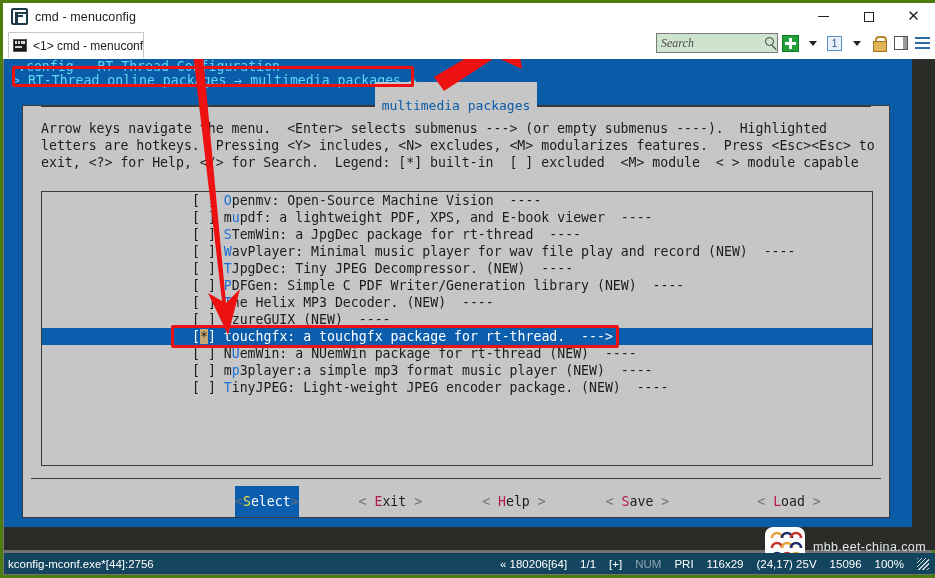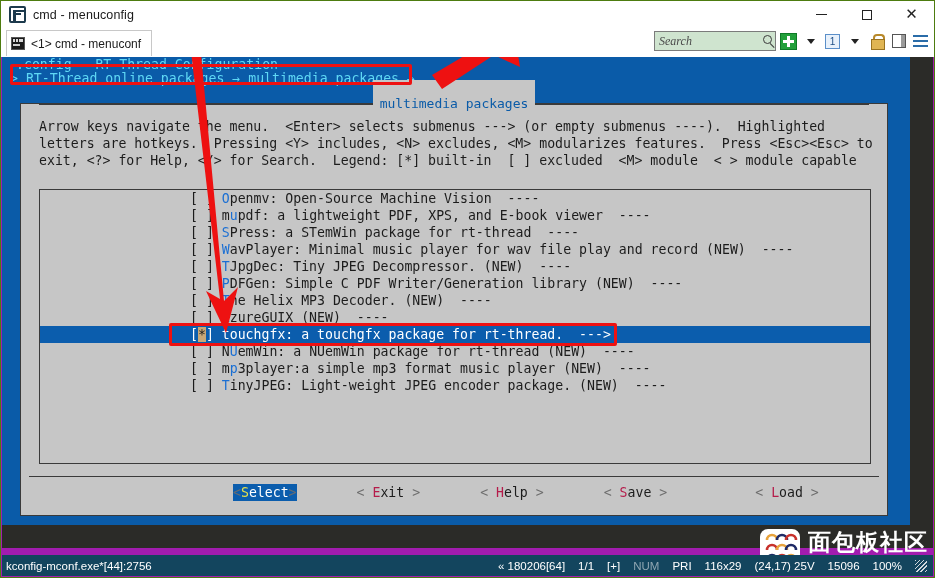--- a/index.html
+++ b/index.html
@@ -5,22 +5,22 @@
   * { box-sizing: border-box; margin: 0; padding: 0; }
   html, body {
     width: 935px; height: 578px;
     overflow: hidden;
     background: #ffffff;
     font-family: "Liberation Sans", sans-serif;
   }
   #app {
     position: relative;
     width: 935px; height: 578px;
-    background: #a21caf;
-    border: 1px solid #4d7c0f;
+    background: #737373;
+    border: 3px solid #4d7c0f;
   }
 
   
   .titlebar {
     position: absolute; left: 0; top: 0; width: 933px; height: 27px;
     background: #ffffff;
     display: flex; align-items: center;
   }
   .title-icon {
     width: 17px; height: 17px; margin-left: 8px; margin-right: 7px;
@@ -56,21 +56,21 @@
   .glyph-max { width: 10px; height: 10px; border: 1px solid #222; display: block; }
   .glyph-close { font-size: 15px; line-height: 1; color: #222; font-family: "DejaVu Sans", sans-serif; }
 
   
   .tabstrip {
     position: absolute; left: 0; top: 27px; width: 933px; height: 29px;
     background: #ffffff;
   }
   .tab {
     position: absolute; left: 5px; top: 2px;
-    height: 26px; padding: 0 10px 0 4px;
+    height: 26px; padding: 0 0 0 4px;
     display: flex; align-items: center;
     border: 1px solid #c8c8c8;
     border-bottom: none;
     background: #ffffff;
   }
   .tab-icon {
     width: 14px; height: 13px; margin-right: 6px; flex: 0 0 auto;
     background: #1a1a1a; border: 1px solid #555; position: relative;
   }
   .tab-icon::before {
@@ -252,21 +252,21 @@
     height: 1px; background: #3a3a3a;
   }
   .buttons {
     position: absolute; left: 0; top: 380px; width: 868px;
     display: flex;
     font-family: "DejaVu Sans Mono", monospace;
     font-size: 13.2px;
     color: #1c1c1c;
     white-space: pre;
   }
-  .btn { padding: 1px 0; }
+  .btn { padding: 8px 0; }
   .btn.b-select { margin-left: 212px; background: #0b5dad; color: #ffffff; }
   .btn.b-select .hk { color: #e8e24a; }
   .btn.b-exit   { margin-left: 60px; }
   .btn.b-help   { margin-left: 60px; }
   .btn.b-save   { margin-left: 60px; }
   .btn.b-load   { margin-left: 88px; }
   .btn .hk { color: #b51b4a; }
   .btn .br { color: #6d6d6d; }
 
   
@@ -387,21 +387,21 @@
         <span>multimedia packages</span>
       </div>
 
       <div class="help-text"><span>Arrow keys navigate the menu.  &lt;Enter&gt; selects submenus ---&gt; (or empty submenus ----).  Highlighted</span>
 <span>letters are hotkeys.  Pressing &lt;Y&gt; includes, &lt;N&gt; excludes, &lt;M&gt; modularizes features.  Press &lt;Esc&gt;&lt;Esc&gt; to</span>
 <span>exit, &lt;?&gt; for Help, &lt;/&gt; for Search.  Legend: [*] built-in  [ ] excluded  &lt;M&gt; module  &lt; &gt; module capable</span></div>
 
       <div class="listbox" id="listbox">
           <div class="row"><span>[ ] </span><span class="hot">O</span><span>penmv: Open-Source Machine Vision  ----</span></div>
           <div class="row"><span>[ ] </span><span>m</span><span class="hot">u</span><span>pdf: a lightweight PDF, XPS, and E-book viewer  ----</span></div>
-          <div class="row"><span>[ ] </span><span class="hot">S</span><span>Press: a STemWin package for rt-thread  ----</span></div>
+          <div class="row"><span>[ ] </span><span class="hot">S</span><span>TemWin: a JpgDec package for rt-thread  ----</span></div>
           <div class="row"><span>[ ] </span><span class="hot">W</span><span>avPlayer: Minimal music player for wav file play and record (NEW)  ----</span></div>
           <div class="row"><span>[ ] </span><span class="hot">T</span><span>JpgDec: Tiny JPEG Decompressor. (NEW)  ----</span></div>
           <div class="row"><span>[ ] </span><span class="hot">P</span><span>DFGen: Simple C PDF Writer/Generation library (NEW)  ----</span></div>
           <div class="row"><span>[ ] </span><span class="hot">T</span><span>he Helix MP3 Decoder. (NEW)  ----</span></div>
           <div class="row"><span>[ ] </span><span class="hot">A</span><span>zureGUIX (NEW)  ----</span></div>
           <div class="row selected"><span>[<span class="curs">*</span>]</span><span> touchgfx: a touchgfx package for rt-thread.  ---&gt;</span></div>
           <div class="row"><span>[ ] </span><span>N</span><span class="hot">U</span><span>emWin: a NUemWin package for rt-thread (NEW)  ----</span></div>
           <div class="row"><span>[ ] </span><span>m</span><span class="hot">p</span><span>3player:a simple mp3 format music player (NEW)  ----</span></div>
           <div class="row"><span>[ ] </span><span class="hot">T</span><span>inyJPEG: Light-weight JPEG encoder package. (NEW)  ----</span></div>
         </div>
@@ -429,21 +429,20 @@
         <path d="M26 11 a5 5 0 0 1 10 0" stroke="#c8322c" stroke-width="2.6" fill="none"></path>
         <path d="M7 21 a5 5 0 0 1 10 0" stroke="#c8322c" stroke-width="2.6" fill="none"></path>
         <path d="M17 21 a5 5 0 0 1 10 0" stroke="#e8a33d" stroke-width="2.6" fill="none"></path>
         <path d="M26 21 a5 5 0 0 1 10 0" stroke="#1f2a66" stroke-width="2.6" fill="none"></path>
         <path d="M7 31 a5 5 0 0 1 10 0" stroke="#1f2a66" stroke-width="2.6" fill="none"></path>
         <path d="M17 31 a5 5 0 0 1 10 0" stroke="#c8322c" stroke-width="2.6" fill="none"></path>
         <path d="M26 31 a5 5 0 0 1 10 0" stroke="#e8a33d" stroke-width="2.6" fill="none"></path>
       </svg>
     </div>
     <div class="wm-text">
-      <div class="wm-cn">面包板社区</div>
       <div class="wm-url">mbb.eet-china.com</div>
     </div>
   </div>
 
   <div class="statusbar">
     <div class="sb-left">kconfig-mconf.exe*[44]:2756</div>
     <div class="sb-right">
       <span>« 180206[64]</span>
       <span>1/1</span>
       <span>[+]</span>

